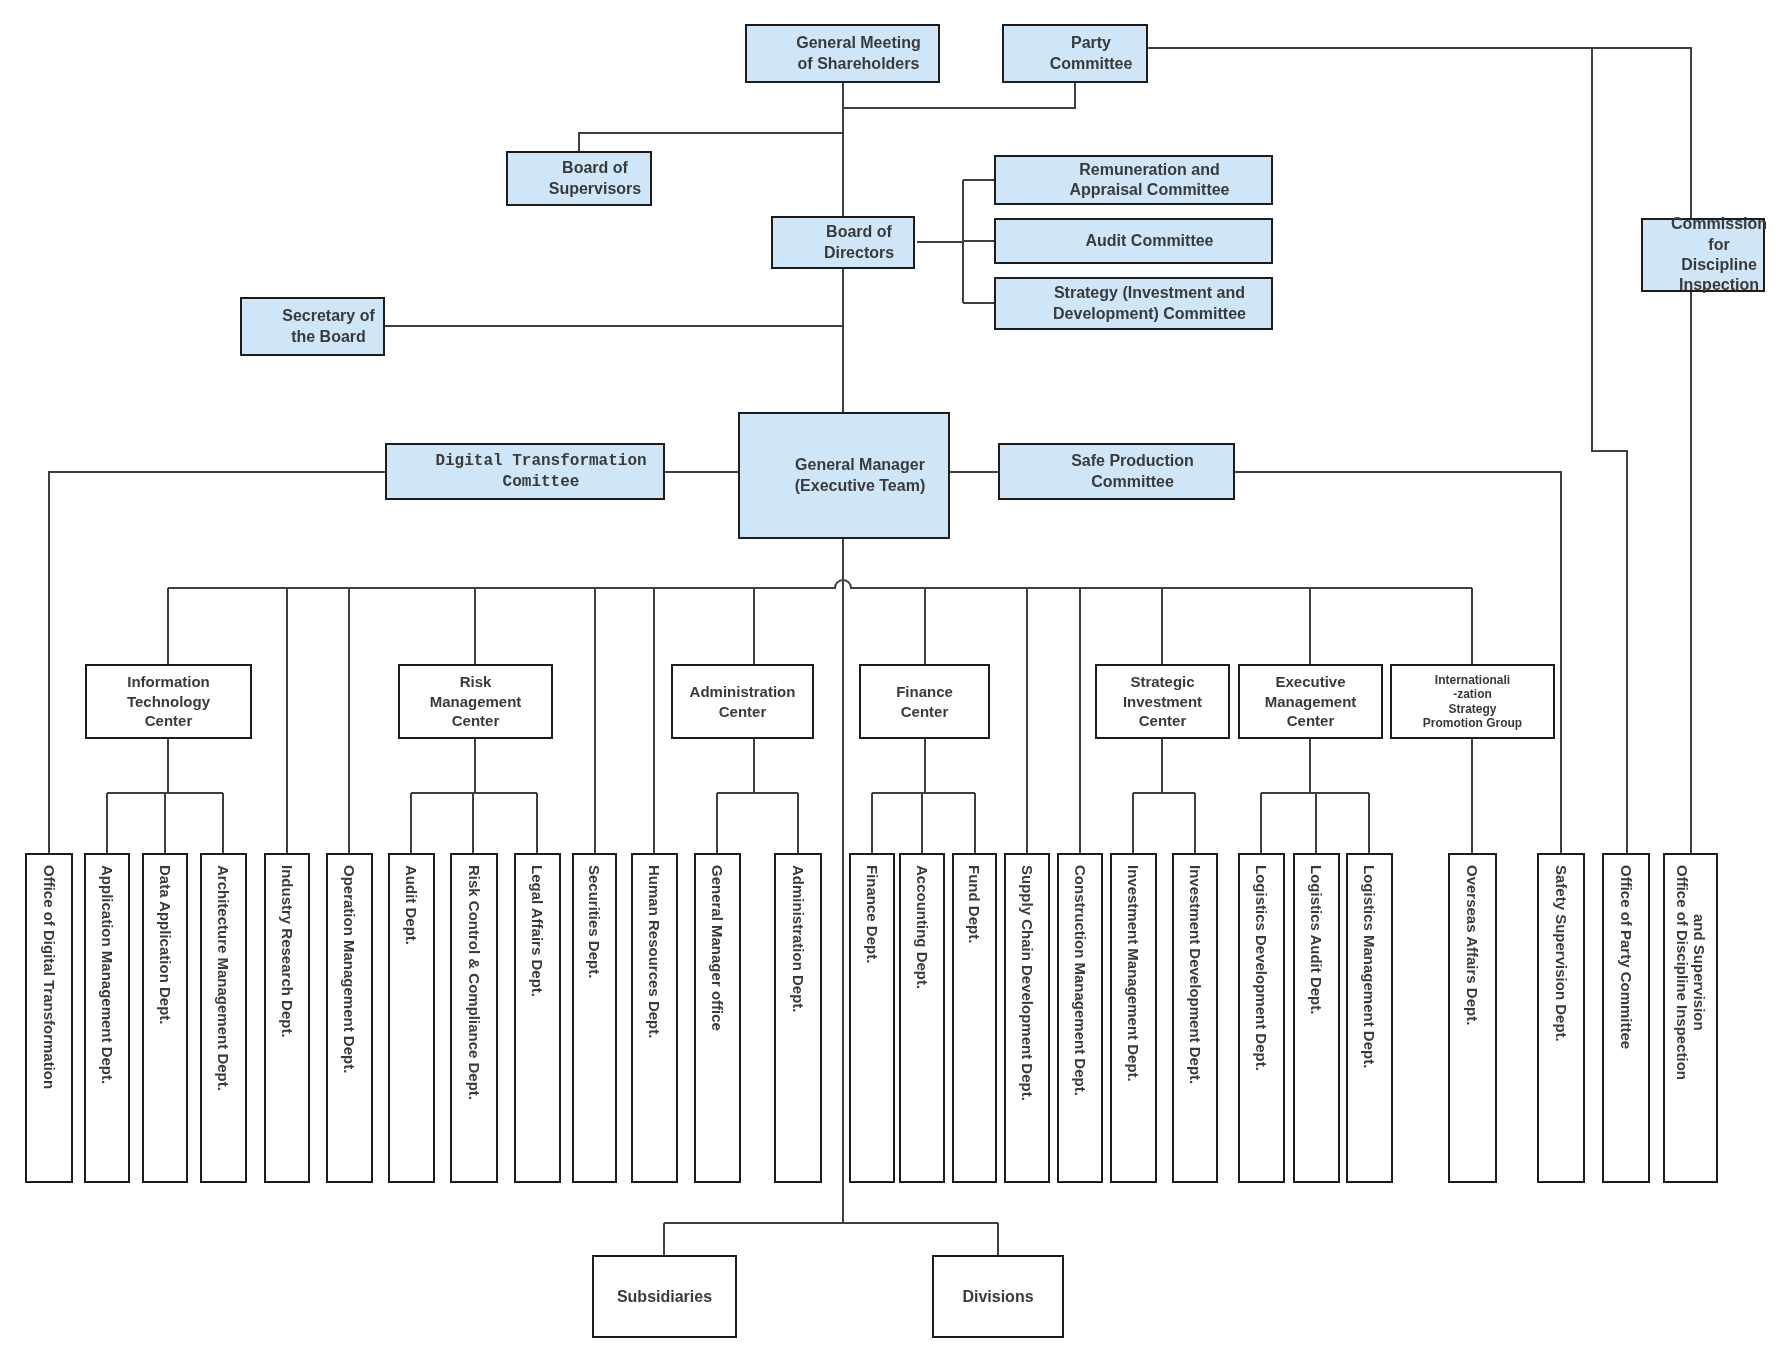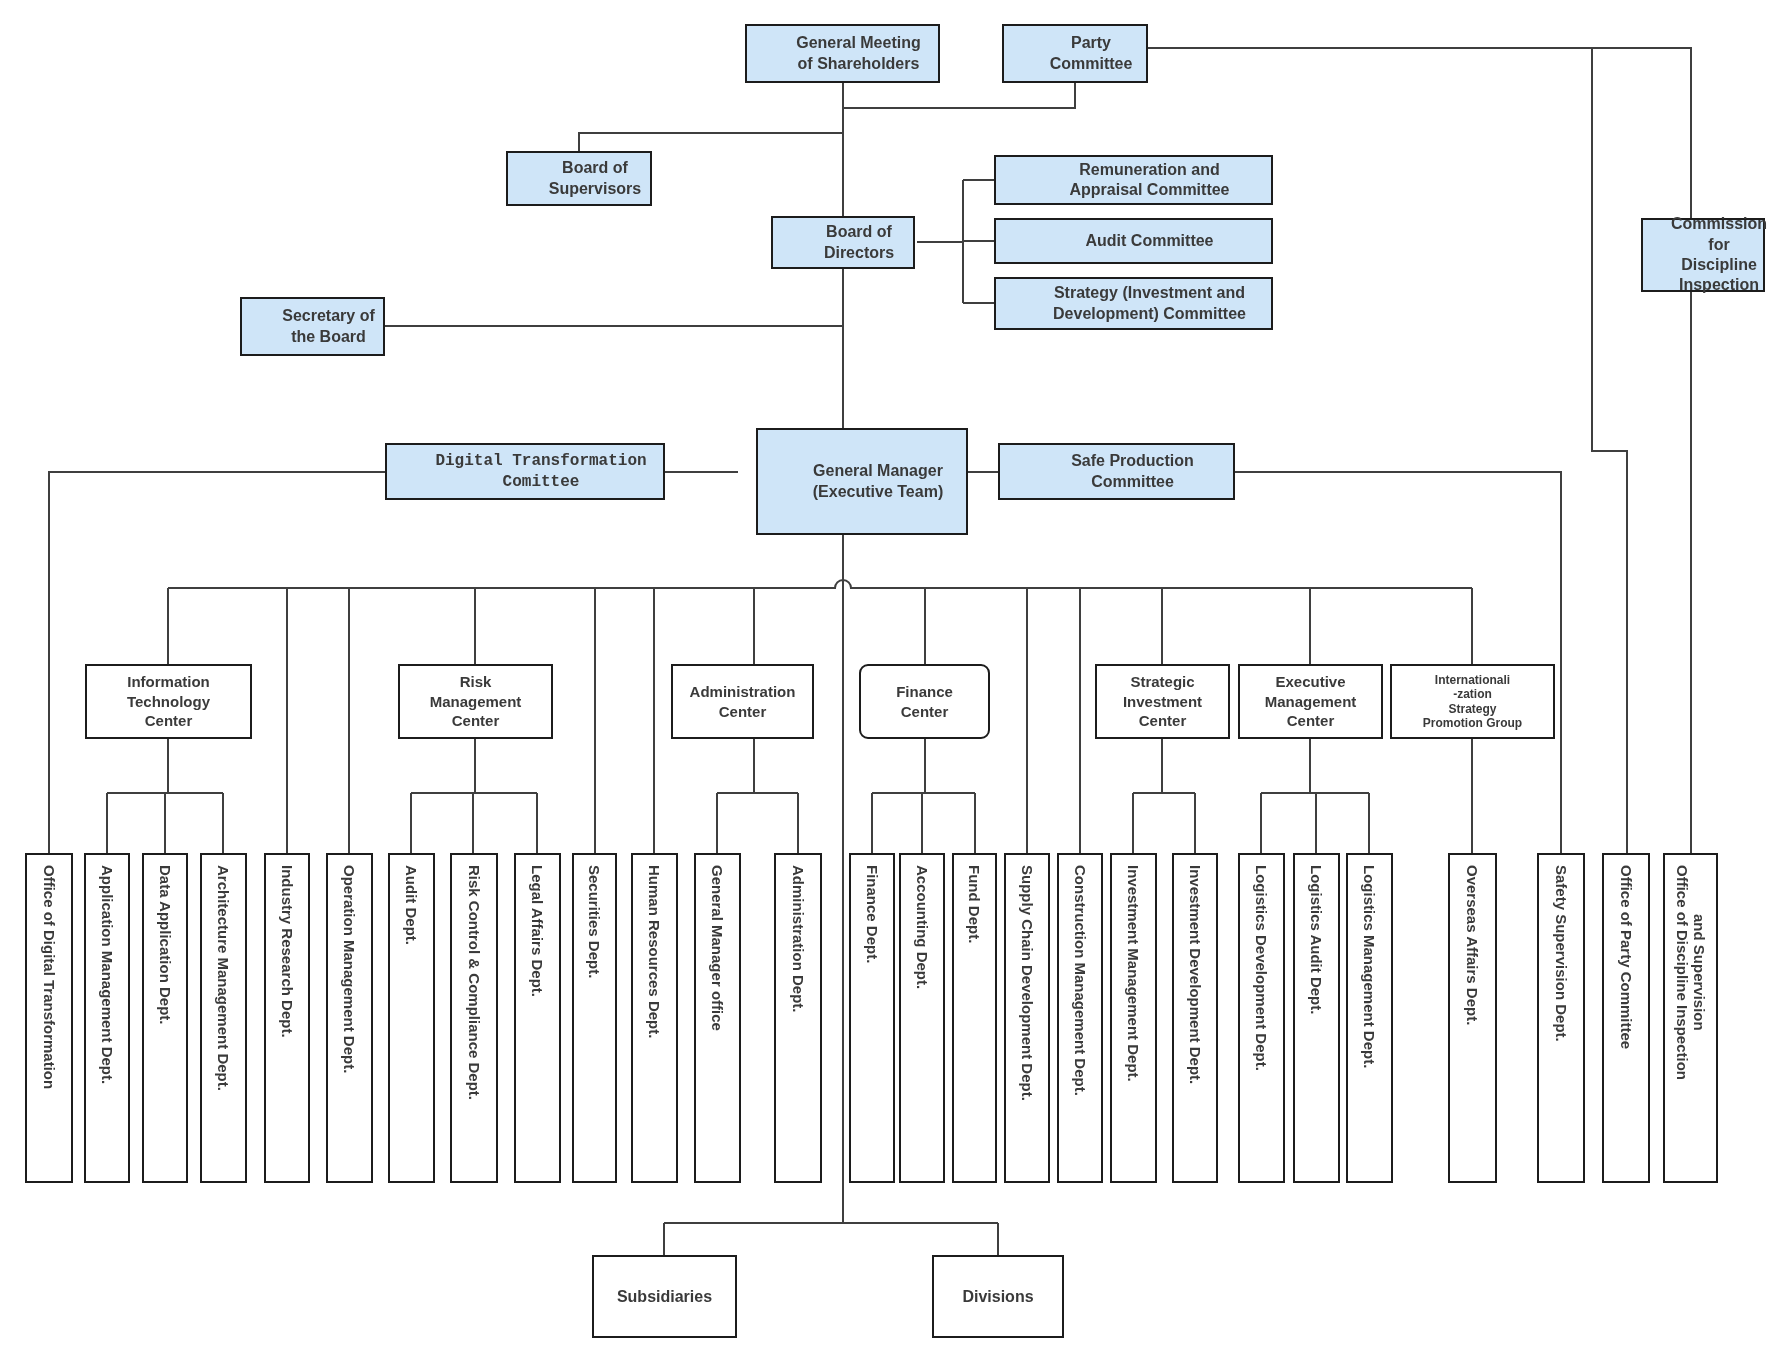--- a/index.html
+++ b/index.html
@@ -82,21 +82,21 @@
     </div>
     <div class="node committee" style="left: 1614px; top: 218px; width: 124px; height: 74px; margin-left: 27px;">
       <span class="lbl">Commission
 for Discipline
 Inspection</span>
     </div>
     <div class="node committee" style="left: 385px; top: 443px; width: 280px; height: 57px; font-family: Liberation Mono, monospace;">
       <span class="lbl">Digital Transformation
 Comittee</span>
     </div>
-    <div class="node committee" style="left: 756px; top: 412px; width: 212px; height: 107px; margin-top: 16px;">
+    <div class="node committee" style="left: 738px; top: 412px; width: 212px; height: 127px;">
       <span class="lbl">General Manager
 (Executive Team)</span>
     </div>
     <div class="node committee" style="left: 998px; top: 443px; width: 237px; height: 57px;">
       <span class="lbl">Safe Production
 Committee</span>
     </div>
     <div class="node center" style="left: 85px; top: 664px; width: 167px; height: 75px;">
       <span class="lbl">Information
 Technology
@@ -104,21 +104,21 @@
     </div>
     <div class="node center" style="left: 398px; top: 664px; width: 155px; height: 75px;">
       <span class="lbl">Risk
 Management
 Center</span>
     </div>
     <div class="node center" style="left: 671px; top: 664px; width: 143px; height: 75px;">
       <span class="lbl">Administration
 Center</span>
     </div>
-    <div class="node center" style="left: 859px; top: 664px; width: 131px; height: 75px; border-radius: 9px;">
+    <div class="node center" style="left: 859px; top: 664px; width: 131px; height: 75px;">
       <span class="lbl">Finance
 Center</span>
     </div>
     <div class="node center" style="left: 1095px; top: 664px; width: 135px; height: 75px;">
       <span class="lbl">Strategic
 Investment
 Center</span>
     </div>
     <div class="node center" style="left: 1238px; top: 664px; width: 145px; height: 75px;">
       <span class="lbl">Executive

